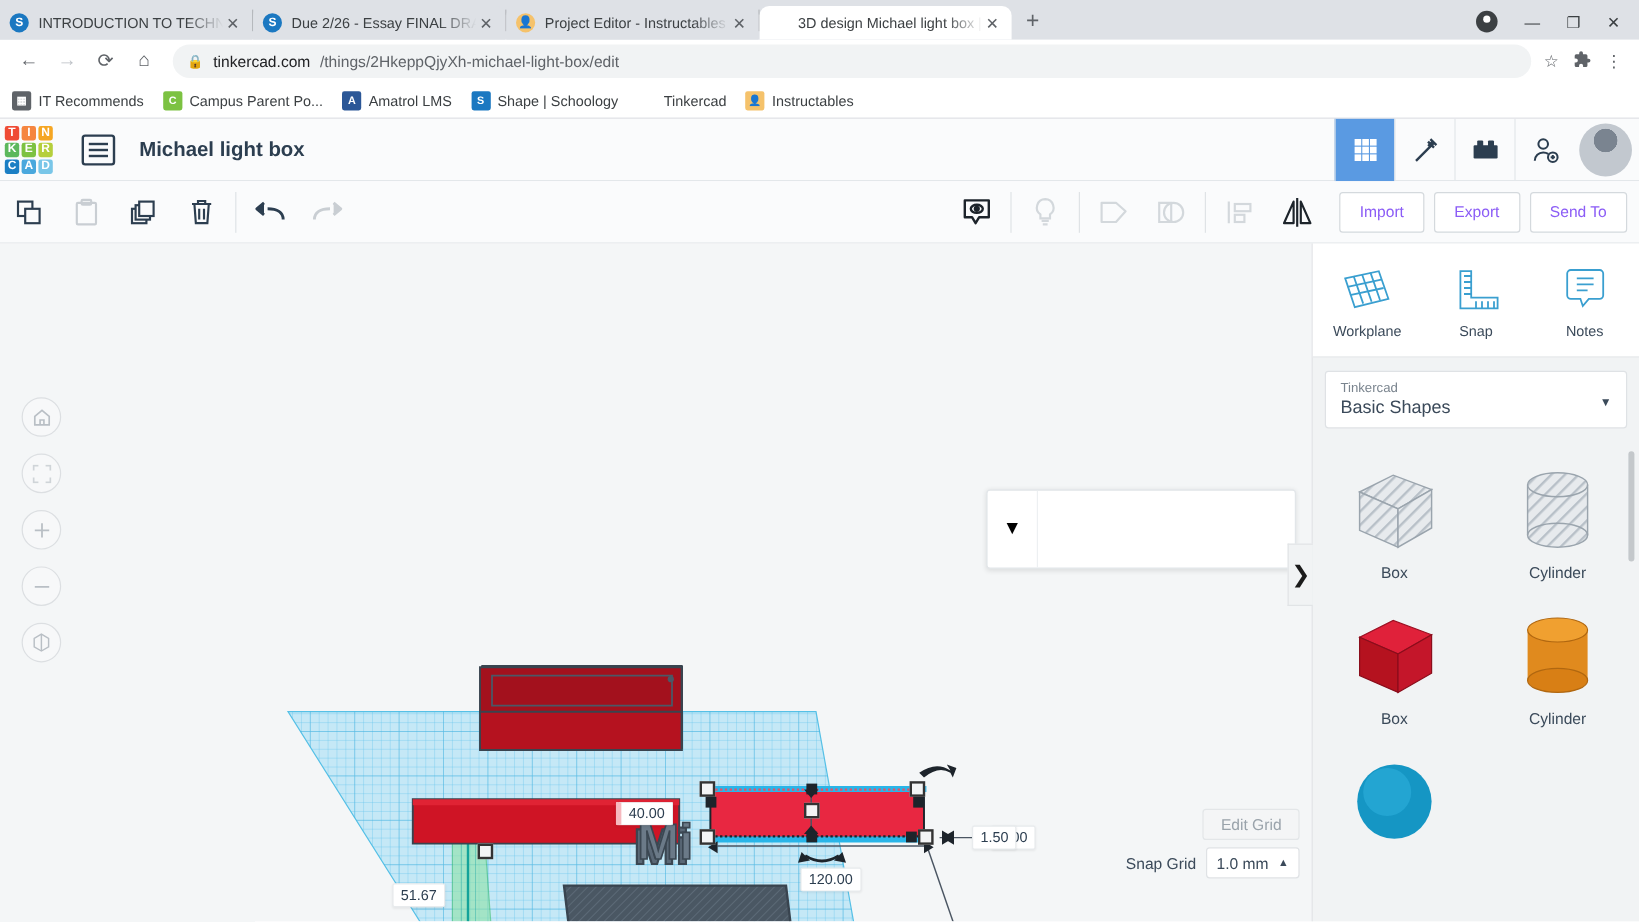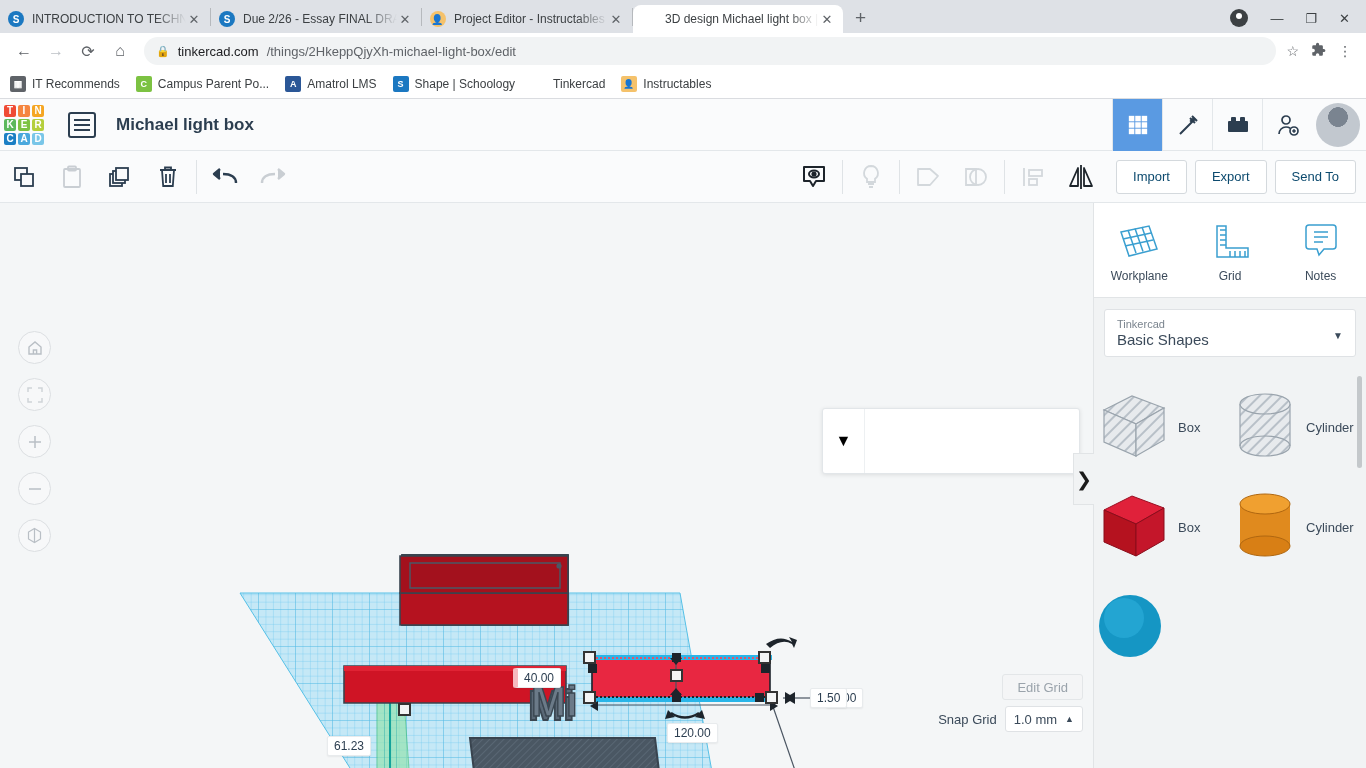--- a/index.html
+++ b/index.html
@@ -97,21 +97,21 @@
      background: radial-gradient(circle at 50% 32%, #7a8490 0 26%, #c2c8cf 27% 100%); }
 
   
   .tc-toolbar { height: 52px; background: #fafbfc; display:flex; align-items:center;
      border-bottom: 1px solid #e3e7ea; position: relative; }
   .tb-group { display:flex; align-items:center; height:52px; }
   .tb-btn { width: 48px; height: 52px; display:flex; align-items:center; justify-content:center; }
   .tb-sep { width:1px; height:34px; background:#dfe3e6; margin: 0 4px; }
   .tb-right { margin-left:auto; display:flex; align-items:center; gap:8px; padding-right: 10px; }
   .tb-text-btn { height:30px; padding: 16px 16px; border:1px solid #d4d9dd; background:#fff;
-     border-radius:3px; font-size:13px; color:#0c4a6e; display:flex; align-items:center; }
+     border-radius:3px; font-size:13px; color:#8b5cf6; display:flex; align-items:center; }
   .tb-center { position:absolute; left: 790px; display:flex; align-items:center; height:52px; }
 
   
   .main { display:flex; height: 565px; }
   .viewport { position: relative; flex: 1; background: #f4f6f7; overflow: hidden; }
 
   
   .viewcube { position:absolute; left: 22px; top: 22px; width: 82px; height: 75px; }
   .vc-top { position:absolute; left:10px; top:0; width:62px; height:34px;
      background: linear-gradient(#fcfcfd,#f2f3f5); border:1px solid #d7dade;
@@ -152,21 +152,21 @@
      justify-content:space-around; border-bottom:1px solid #e1e4e6; padding-top:4px; }
   .rp-tool { display:flex; flex-direction:column; align-items:center; gap:7px;
      font-size: 12px; color:#3b4a5a; width: 80px; }
   .rp-select { margin: 11px 10px; background:#fff; border:1px solid #dfe2e5;
      border-radius:3px; padding: 8px 12px; position:relative; }
   .rp-select .lbl { font-size: 11px; color:#7a848e; margin-bottom:1px; }
   .rp-select .val { font-size: 15px; color:#3b4a5a; }
   .rp-select .caret { position:absolute; right: 12px; top: 50%; margin-top:-3px; }
   .rp-grid { flex:1; overflow:hidden; padding: 14px 0 0 0; position:relative; }
   .shape-row { display:flex; }
-  .shape-cell { width: 136px; display:flex; flex-direction:row; align-items:center;
+  .shape-cell { width: 136px; display:flex; flex-direction:column; align-items:center;
      gap: 6px; padding: 8px 0 18px 0; }
   .shape-cell .nm { font-size: 13px; color:#3b4a5a; }
   .rp-scrollbar { position:absolute; right: 4px; top: 8px; width: 5px; height: 92px;
      background:#c4c8cb; border-radius: 3px; }
   .collapse-tab { position:absolute; left: -21px; top: 250px; width: 21px; height: 52px;
      background:#f1f3f4; border:1px solid #e1e4e6; border-right:none;
      display:flex; align-items:center; justify-content:center;
      font-size: 19px; color:#1b1b1b; }
 
   
@@ -566,21 +566,21 @@
     <div class="handle-w" style="left:765px; top:488px;"></div>
     <div class="handle-w" style="left:670px; top:466px;"></div>
     <div class="handle-b" style="left:672px; top:450px;"></div>
     <div class="handle-b" style="left:672px; top:490px;"></div>
     <div class="handle-b" style="left:588px; top:461px;"></div>
     <div class="handle-b" style="left:761px; top:461px;"></div>
     <div class="handle-b" style="left:755px; top:490px;"></div>
     <div class="handle-w" style="left:398px; top:500px;"></div>
 
     <div class="dim-label hl" style="left:513px; top:465px;">40.00</div>
-    <div class="dim-label" style="left:327px; top:533px;">61.23</div>
+    <div class="dim-label" style="left:327px; top:533px;">51.67</div>
     <div class="dim-label" style="left:667px; top:520px;">120.00</div>
     <div class="dim-label" style="left:826px; top:485px;">0.00</div>
     <div class="dim-label" style="left:810px; top:485px; background:#fff;">1.50</div>
 
 
     <div class="navbtns">
       <div class="navbtn">
         <svg width="16" height="16" viewBox="0 0 16 16" fill="none" stroke="#b9bfc5" stroke-width="1.4">
           <path d="M2 7 L8 2 L14 7 V14 H2 Z"></path>
             <path d="M6.4 14 V10 H9.6 V14"></path>
@@ -636,21 +636,21 @@
           <path d="M6,17 L34,11 M8,24 L36,18"></path>
         </svg>
         <span>Workplane</span>
       </div>
       <div class="rp-tool">
         <svg width="44" height="40" viewBox="0 0 44 40" fill="none" stroke="#3a9fd0" stroke-width="1.5">
           <path d="M9,4 h9 v22 h22 v9 h-31 z"></path>
           <path d="M12,8 h6 M12,13 h6 M12,18 h6 M12,23 h6"></path>
           <path d="M22,29 v6 M27,29 v6 M32,29 v6 M37,29 v6"></path>
         </svg>
-        <span>Grid</span>
+        <span>Snap</span>
       </div>
       <div class="rp-tool">
         <svg width="44" height="40" viewBox="0 0 44 40" fill="none" stroke="#3a9fd0" stroke-width="1.5">
           <path d="M10,3 h24 a3,3 0 0 1 3,3 v18 a3,3 0 0 1 -3,3 h-9 l-5,6 -2,-6 h-8 a3,3 0 0 1 -3,-3 v-18 a3,3 0 0 1 3,-3 z"></path>
           <path d="M15,10 h14 M15,15 h14 M15,20 h9"></path>
         </svg>
         <span>Notes</span>
       </div>
     </div>
 

